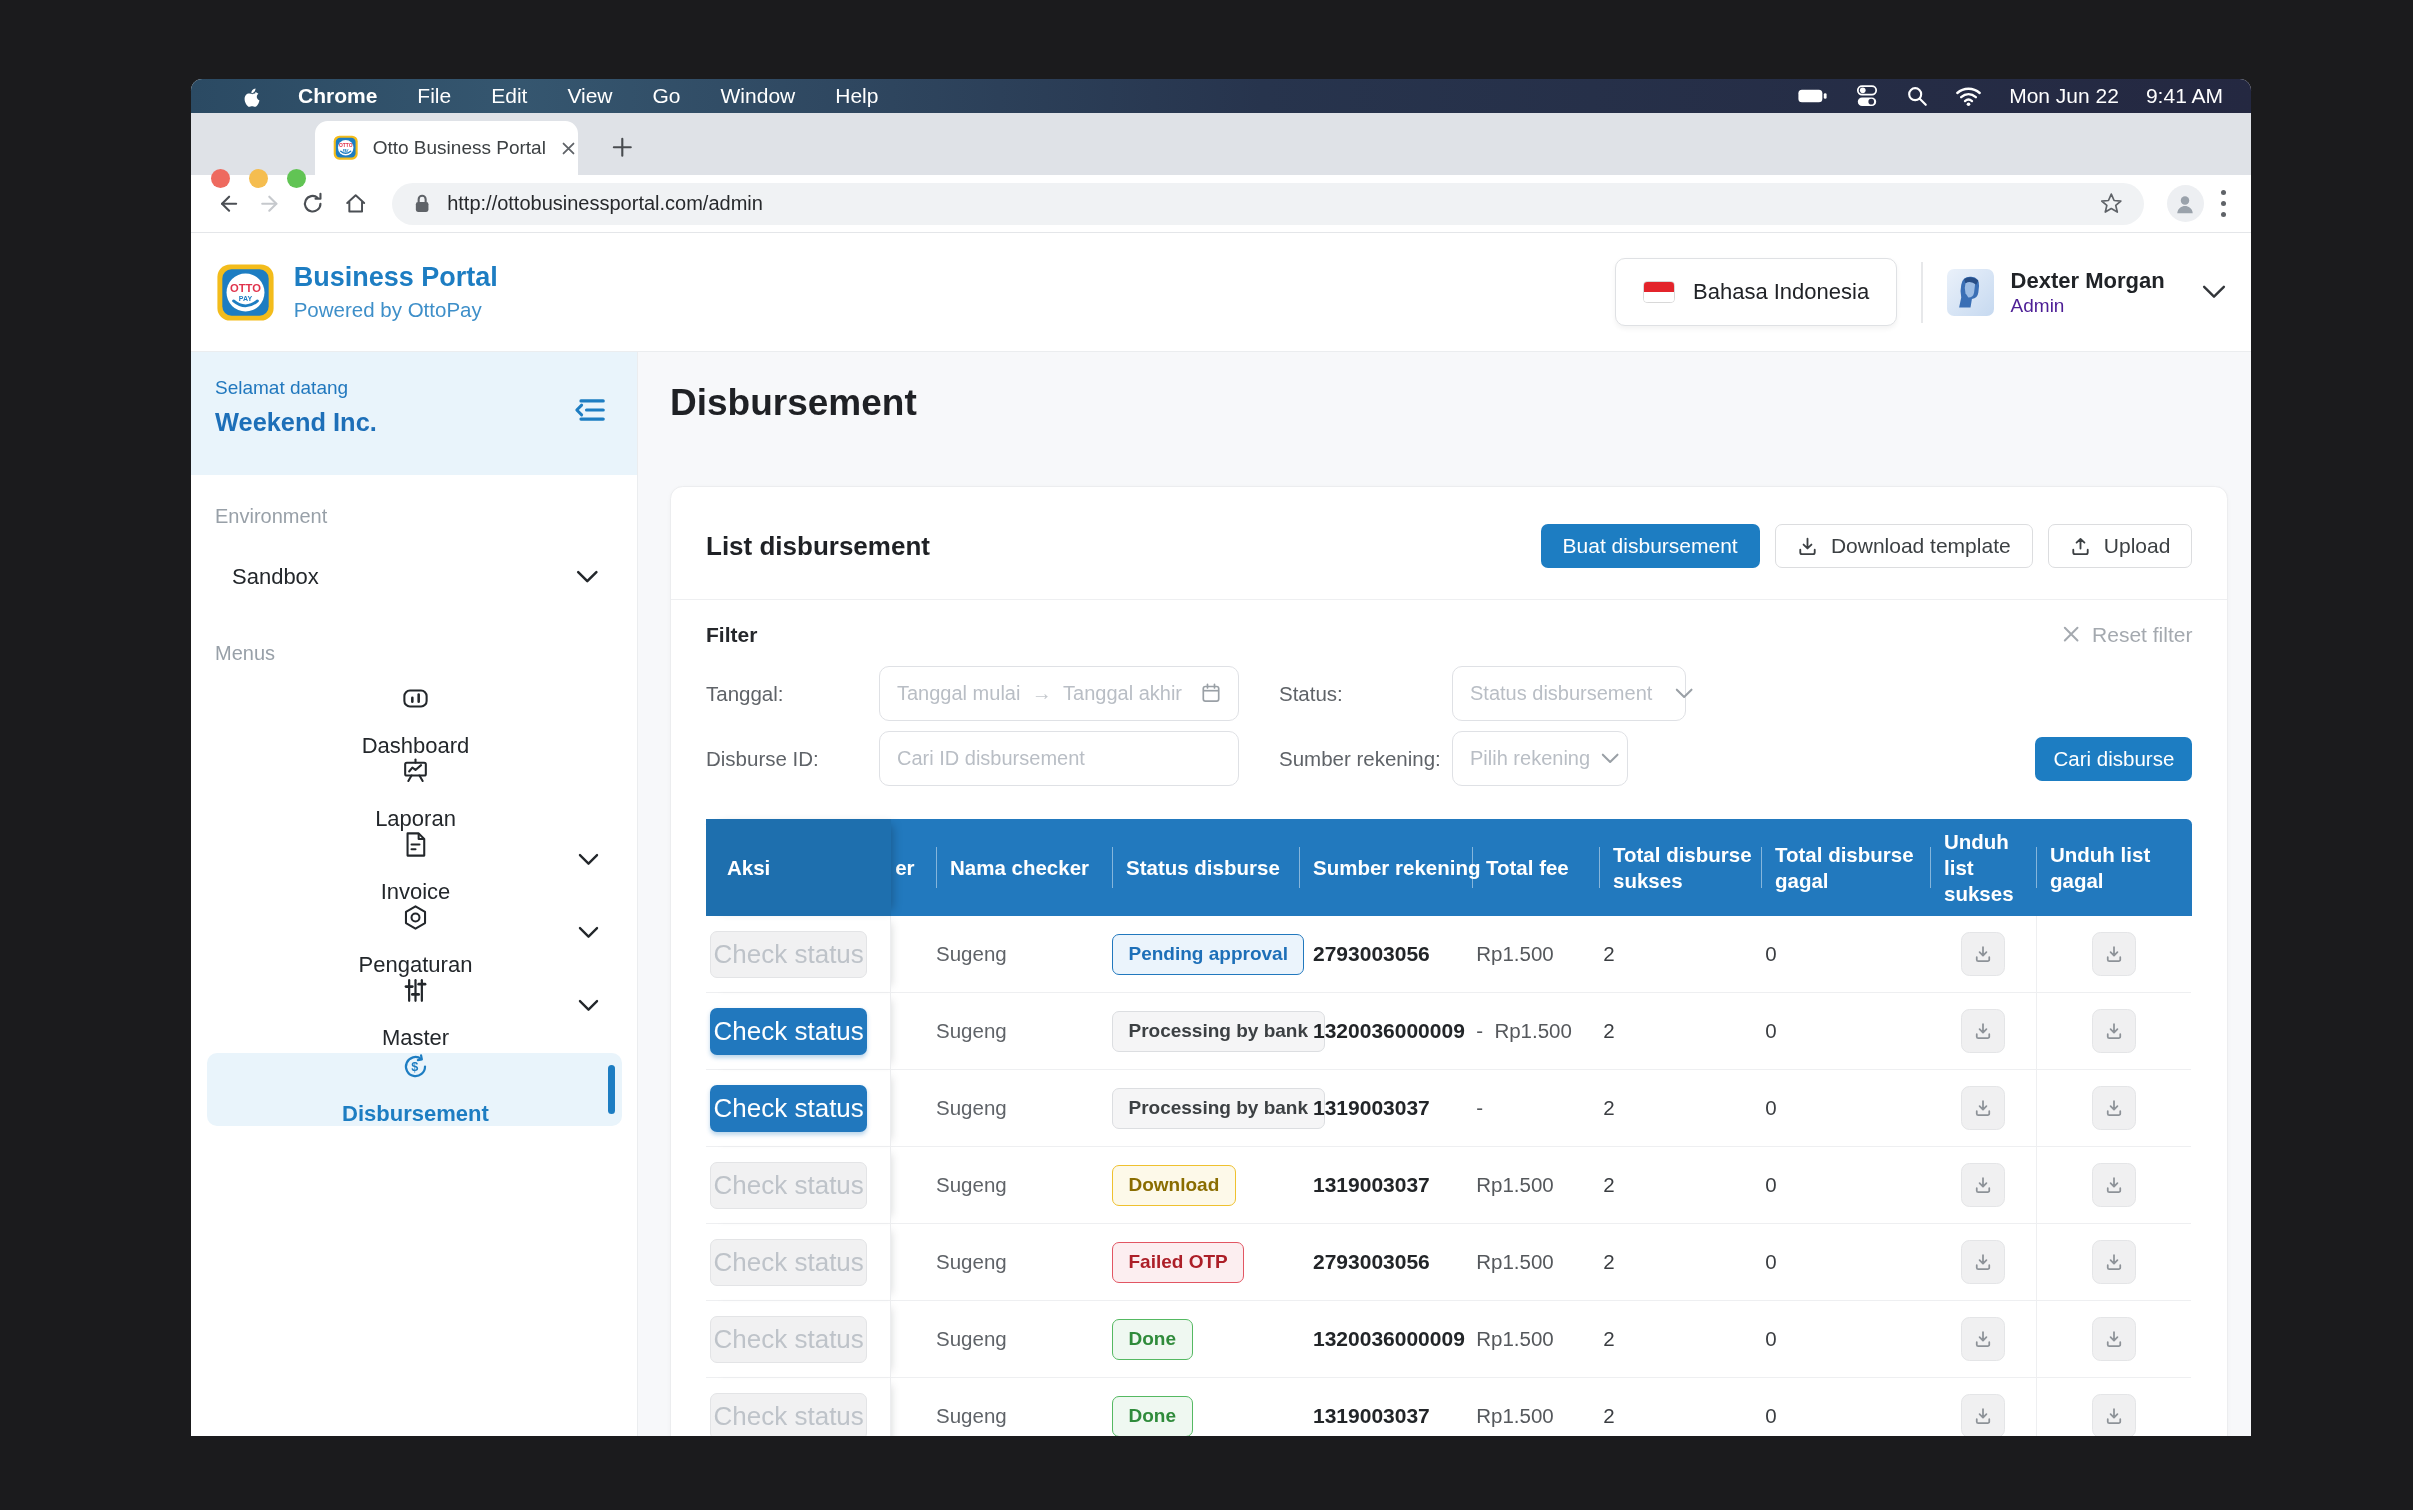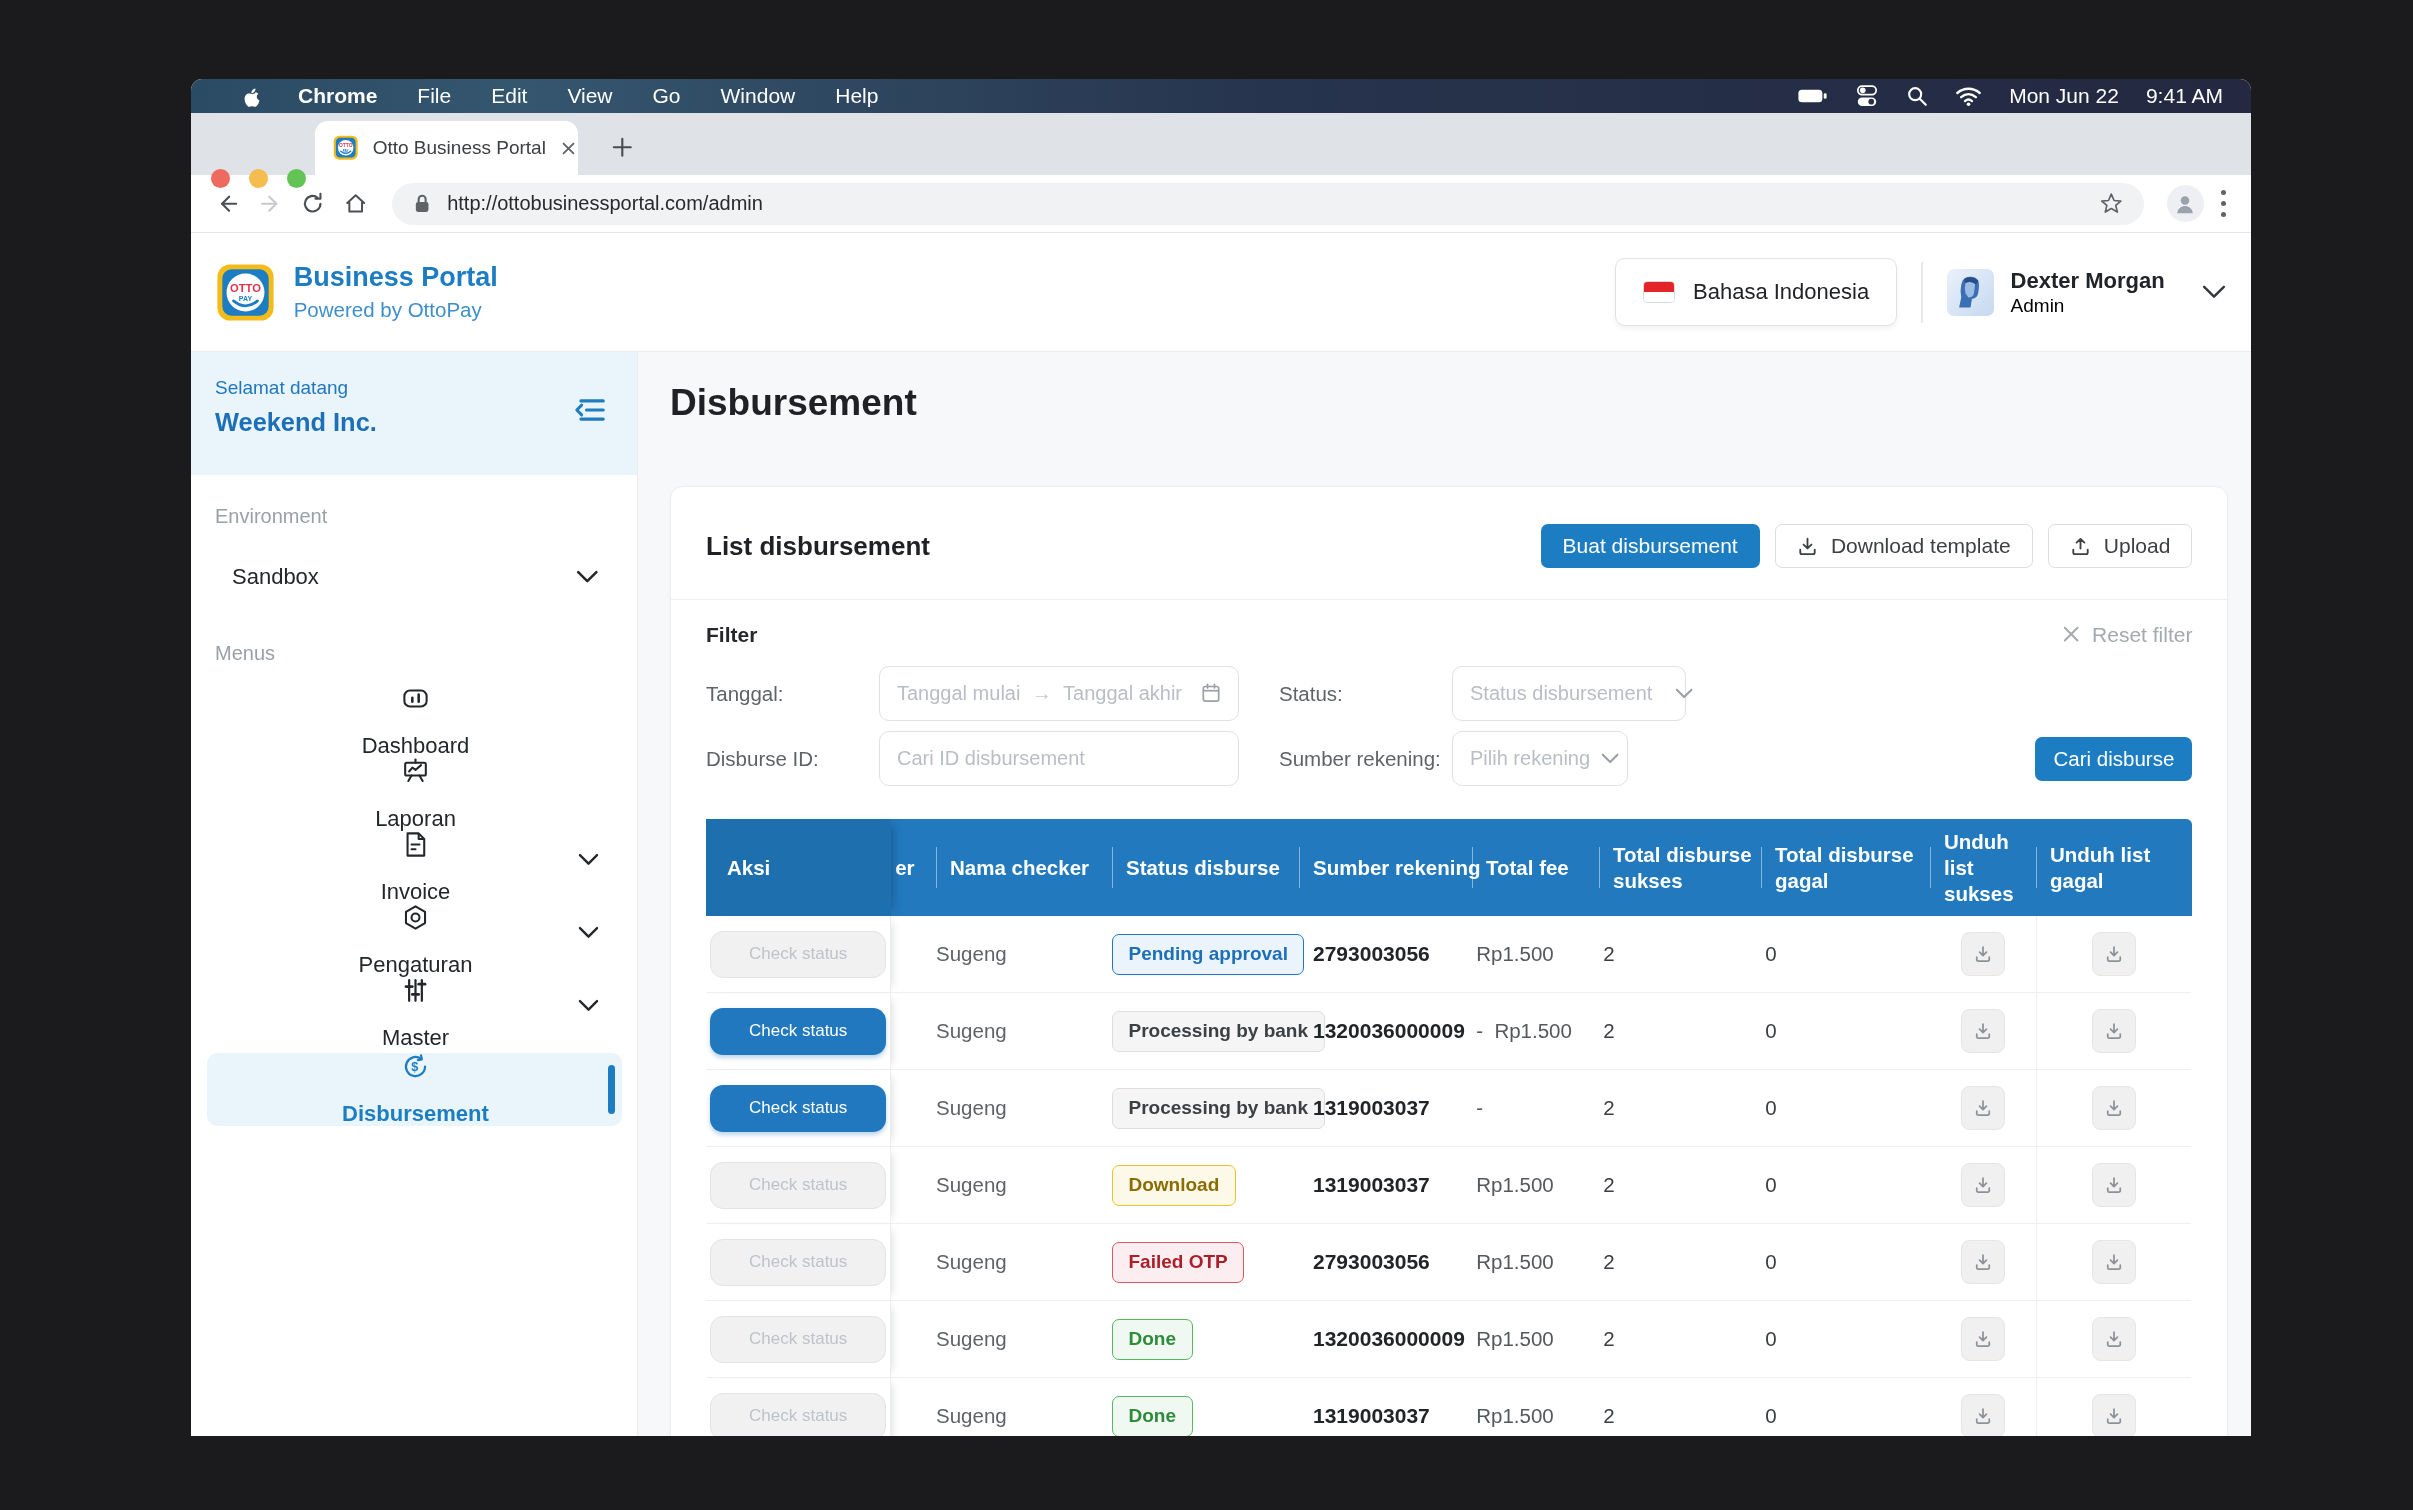--- a/index.html
+++ b/index.html
@@ -48,21 +48,21 @@
   .brand-title { font-size:27px; font-weight:bold; color:#1D7DC2; }
   .brand-sub { font-size:20.5px; color:#3E8FC9; margin-top:5.6px; }
   .lang-btn { margin-left:auto; height:68px; border:1.4px solid #DFE1E4; border-radius:10px; background:#fff;
               display:flex; align-items:center; gap:18.3px; padding:0 27px; font-size:22px; color:#212327;
               box-shadow:0 2.1px 5.6px rgba(0,0,0,.05); }
   .flag { width:32px; height:22.6px; border-radius:4.2px; overflow:hidden; border:0.7px solid #d8d8d8; }
   .flag .t { height:50%; background:#E3242B; } .flag .b { height:50%; background:#fff; }
   .hdr-div { width:1.4px; height:61px; background:#E7E8EA; margin:0 24px; }
   .user { display:flex; align-items:center; gap:17px; }
   .user-name { font-size:22px; font-weight:bold; color:#202327; }
-  .user-role { font-size:19px; color:#000000; margin-top:1px; }
+  .user-role { font-size:19px; color:#4c1d95; margin-top:1px; }
   .user-chevron { margin-left:20px; display:flex; }
 
   
   .content { flex:1; display:flex; background:#F7F8FA; overflow:hidden; }
   .sidebar { width:447px; flex:0 0 447px; background:#fff; border-right:1.4px solid #EBEDEF; }
   .welcome { background:#E9F4FB; height:123px; padding:25.4px 24px; position:relative; }
   .welcome-label { font-size:19px; color:#2178BE; }
   .company { font-size:25.4px; font-weight:bold; color:#1D6FB8; margin-top:8.5px; }
   .collapse { position:absolute; right:31px; top:44px; }
   .side-label { font-size:20px; color:#98A0A8; padding-left:24px; }
@@ -126,21 +126,21 @@
   .th.sep::before { content:""; position:absolute; left:0; top:28px; height:41px; width:1.4px;
                     background:rgba(255,255,255,.45); }
   .th-aksi { background:#1E6FAE; padding-left:21px; box-shadow:7px 0 10px -5.6px rgba(0,0,0,.28); z-index:2; }
   .th-maker { padding-left:4.2px; }
 
   .tr { background:#fff; }
   .td { height:77px; display:flex; align-items:center; border-bottom:1.4px solid #EEEFF1; font-size:20.5px;
         color:#3A3D41; }
   .td-aksi { padding-left:4.2px; border-right:0.7px solid #ECEDEF; box-shadow:7px 0 8.5px -7px rgba(60,64,67,.22);
              z-index:1; }
-  .check-btn { width:176px; height:47px; border-radius:13px; font-size:17px; font-family:inherit; }
+  .check-btn { width:157px; height:47px; border-radius:7px; font-size:26px; font-family:inherit; }
   .check-btn.on { background:#2178BE; color:#fff; border:none; box-shadow:0 2.1px 4.2px rgba(33,120,190,.3); }
   .check-btn.off { background:#F1F1F2; color:#BEC3C9; border:1.4px solid #E3E4E6; }
   .td-checker { color:#5F6368; }
   .badge { font-size:19px; font-weight:bold; padding:8.5px 15.5px; border-radius:7px; border:1.4px solid; white-space:nowrap; }
   .badge.pending { color:#1D6FB8; border-color:#2178BE; background:#EBF4FC; }
   .badge.processing { color:#3C4043; border-color:#DCDEE1; background:#F5F5F6; }
   .badge.expired { color:#8A6D00; border-color:#EFC12F; background:#FDF9E9; }
   .badge.failed { color:#AC1F28; border-color:#E25663; background:#FCEEF0; }
   .badge.done { color:#2F8B3B; border-color:#55B962; background:#EFF8F1; }
   .td-rek { padding-left:14px; font-weight:bold; color:#222528; font-size:21px; }

